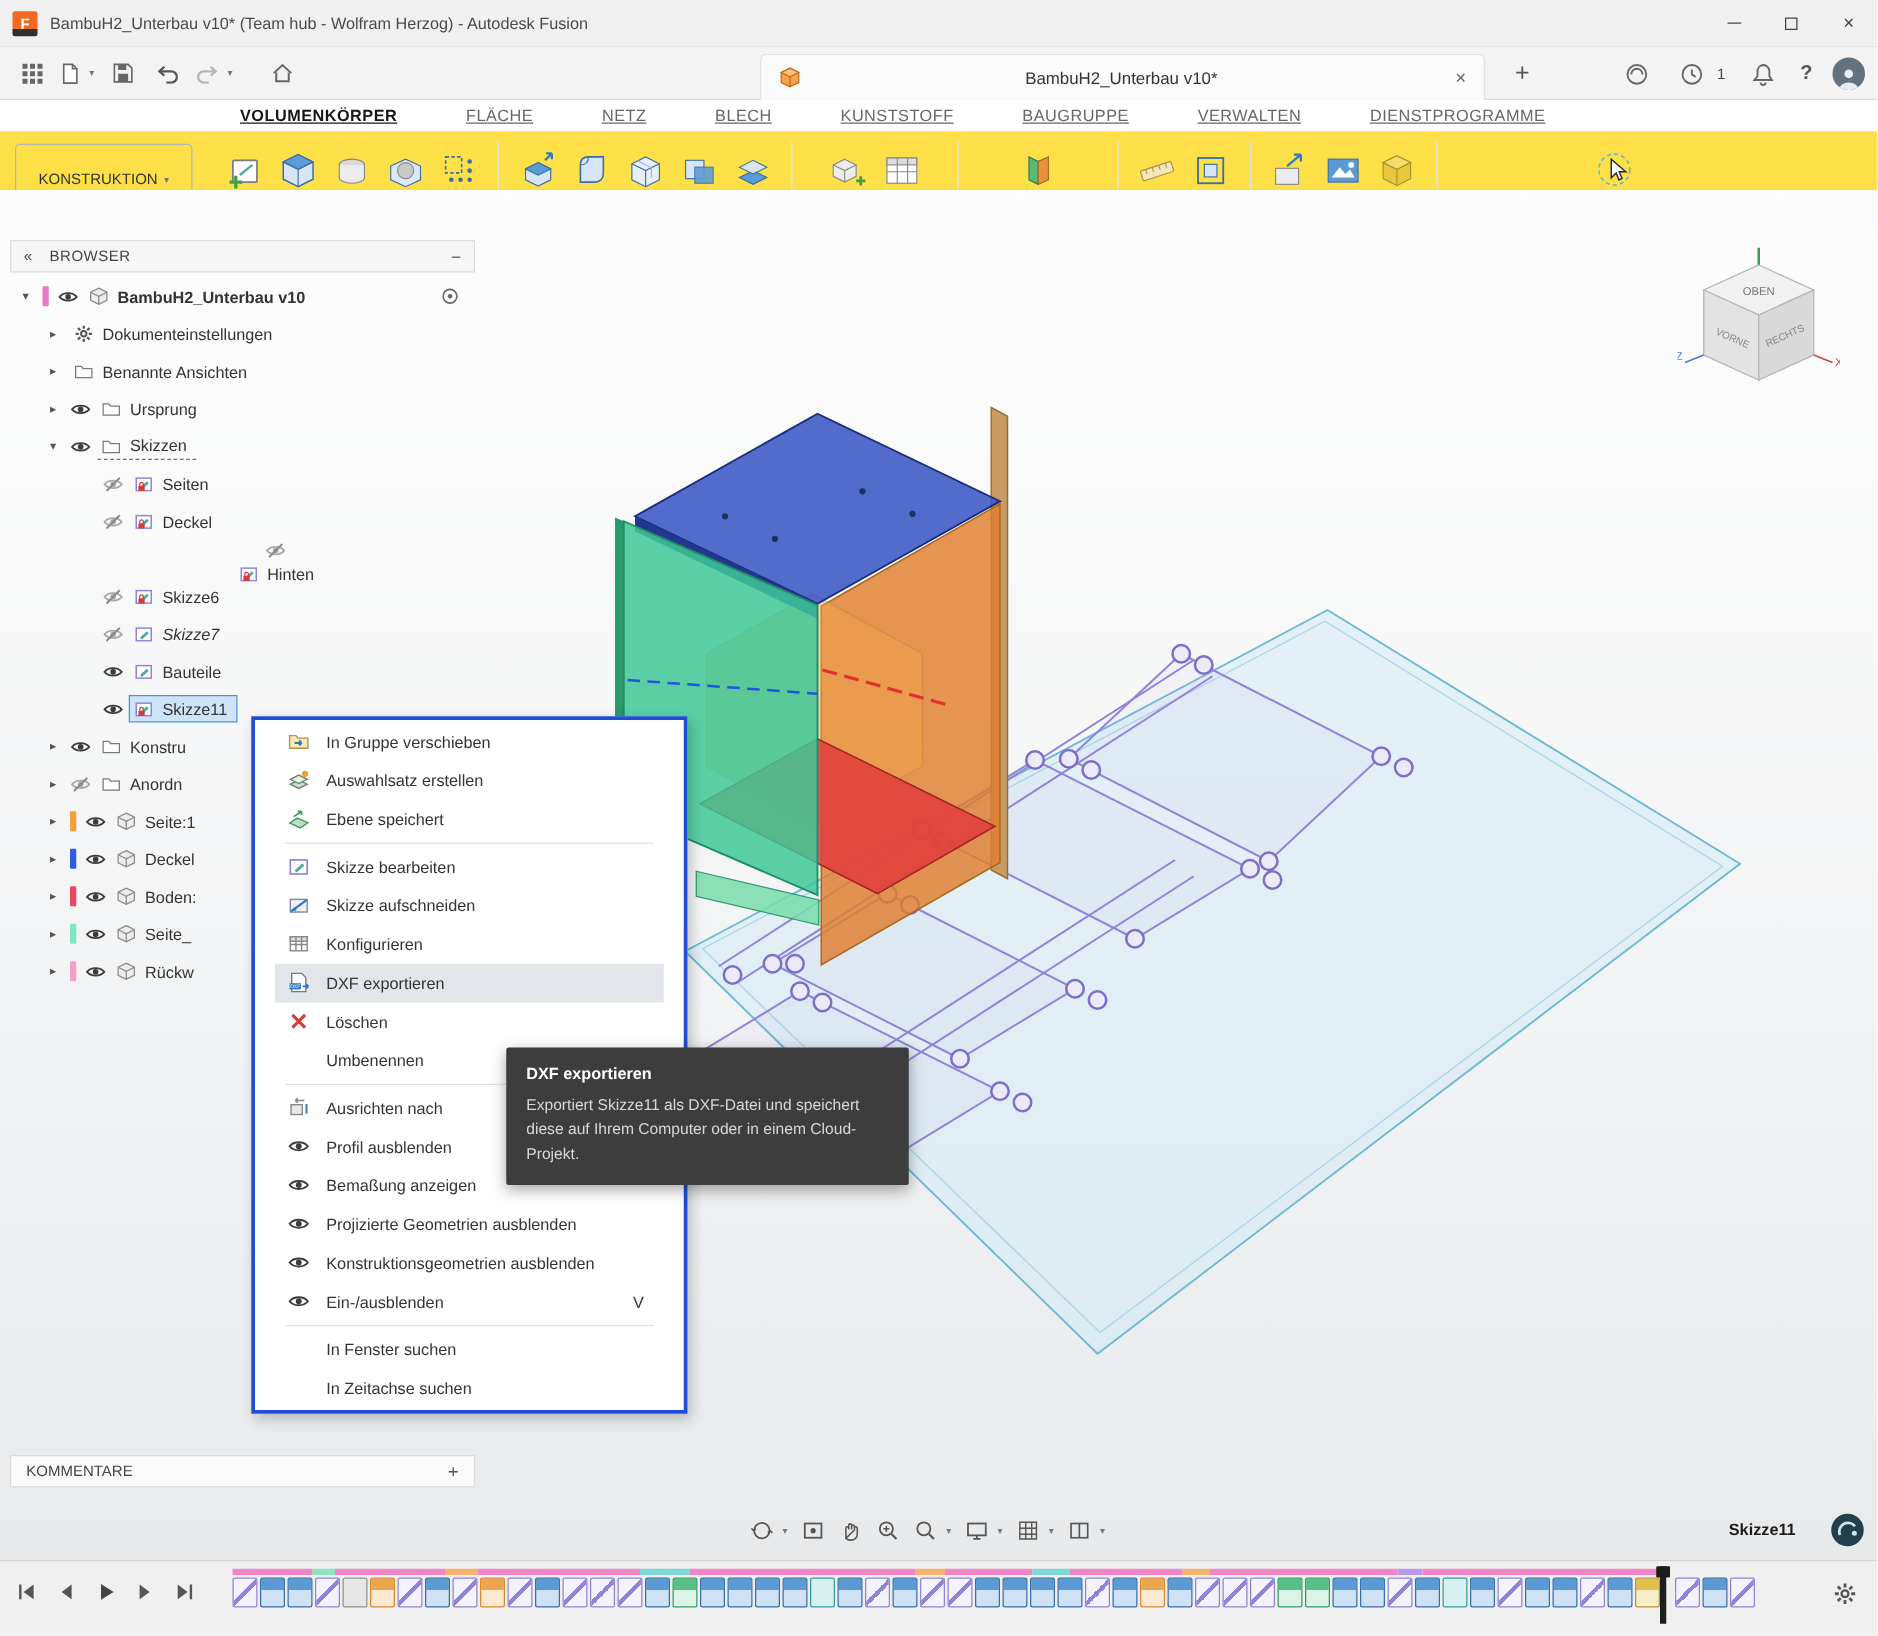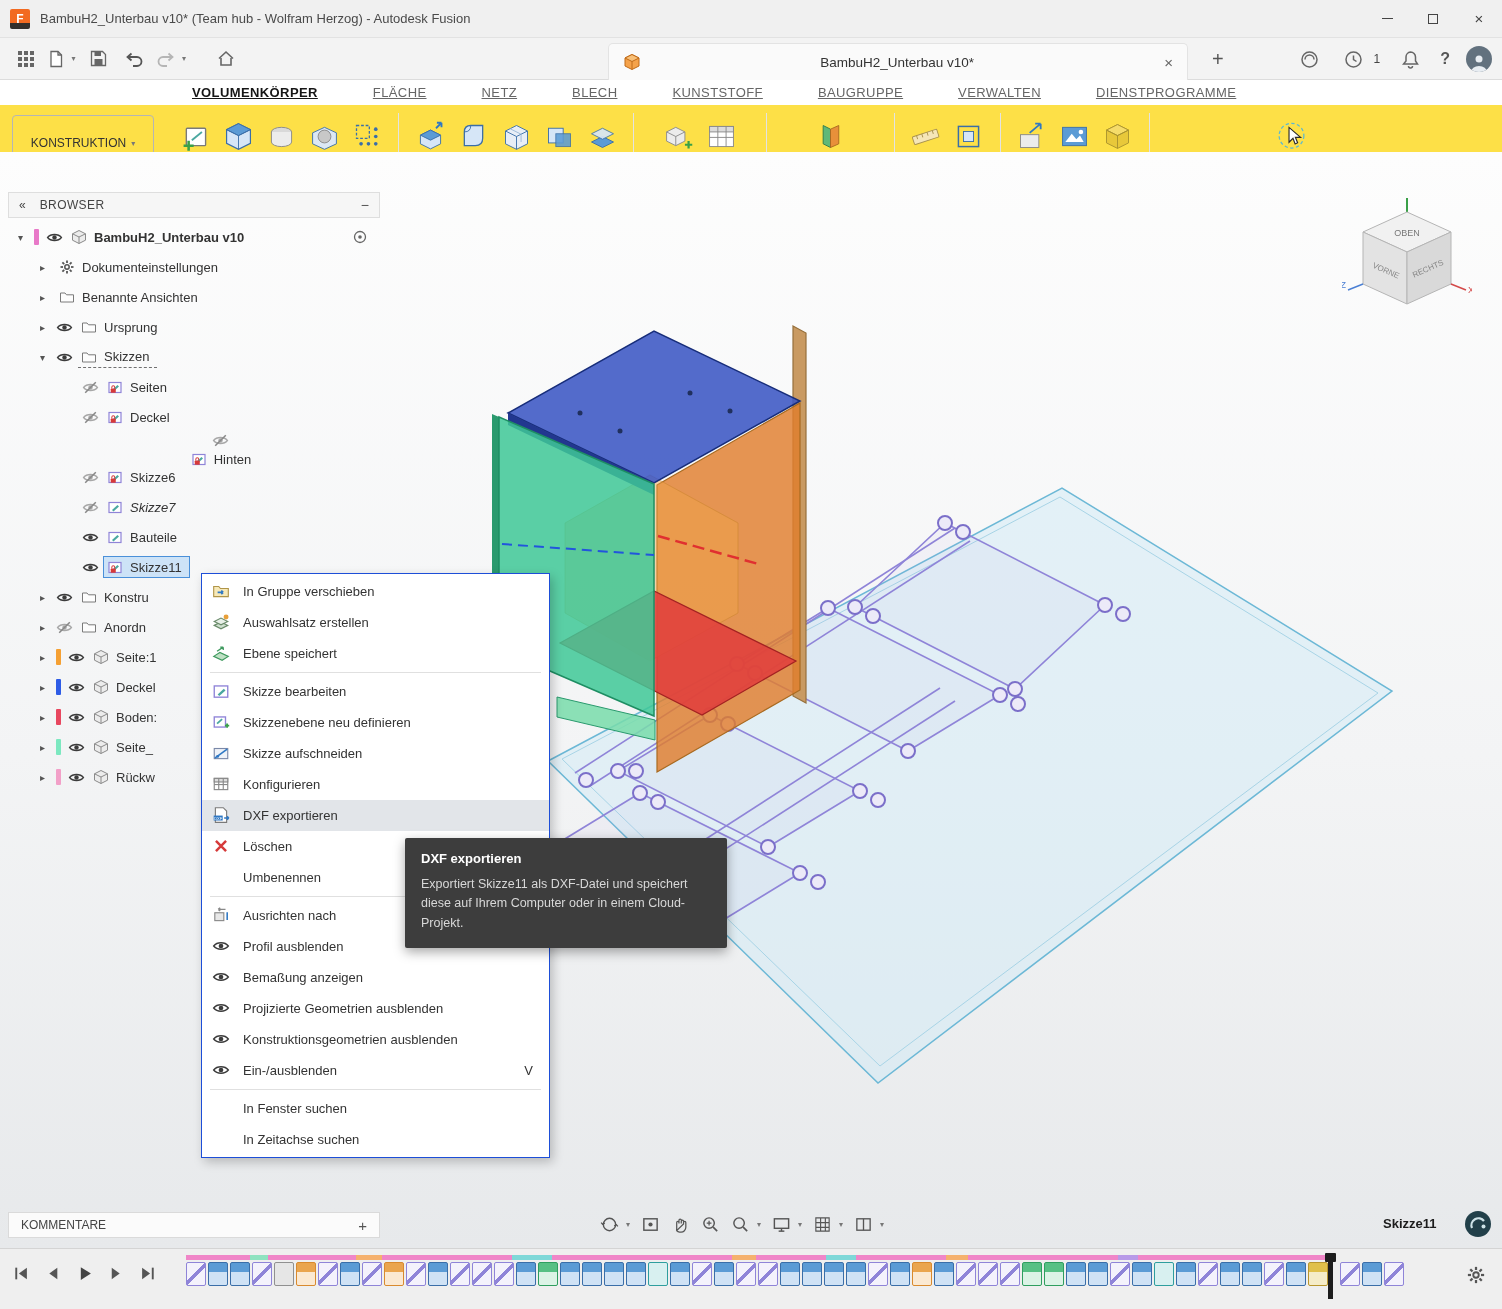--- a/index.html
+++ b/index.html
@@ -76,36 +76,36 @@
   .eyec svg { width:17px; height:17px; }
   .lwrap { display:flex; align-items:center; gap:7px; padding:2px 7px 2px 3px; }
   .lwrap.sel { background:#cde3f7; outline:1.5px solid #4a90d9; }
   .lwrap.dashed { border-bottom:1.5px dashed #707070; }
   .tlab { font-size:13px; color:#333; white-space:nowrap; }
   .rootlab { font-weight:bold; }
   .target { margin-left:auto; margin-right:12px; }
 
   
   .ctx { position:absolute; left:201px; top:573px; width:349px; background:#fff;
-    border:1px solid #1d4ed8; box-shadow:3px 4px 10px rgba(0,0,0,.22); padding:2px 0; z-index:30; }
+    border:3px solid #1d4ed8; box-shadow:3px 4px 10px rgba(0,0,0,.22); padding:2px 16px; z-index:30; }
   .ctx-item { height:31px; display:flex; align-items:center; padding:0 16px 0 10px; font-size:13px; color:#333; }
   .ctx-item.hl { background:#e2e5e9; }
   .ctx-item .mi { width:20px; height:20px; margin-right:11px; flex:none; }
   .ctx-item .mi svg { width:18px; height:18px; }
   .ctx-sep { height:1px; background:#e0e0e0; margin:3px 8px; }
   .sc { margin-left:auto; color:#333; }
 
   
   .tip { position:absolute; left:405px; top:838px; width:322px; background:#3d3d3d; color:#fff;
     padding:13px 16px 15px 16px; z-index:40; border-radius:2px; box-shadow:0 4px 12px rgba(0,0,0,.35); }
   .tip h4 { margin:0 0 9px 0; font-size:13px; }
   .tip p { margin:0; font-size:12.5px; color:#d8d8d8; line-height:1.55; }
 
   
-  .comments { position:absolute; left:8px; top:1212px; width:372px; height:26px; background:#fbfbfb;
+  .comments { position:absolute; left:8px; top:1164px; width:372px; height:26px; background:#fbfbfb;
     border:1px solid #dadada; display:flex; align-items:center; padding:0 12px; font-size:12px; color:#444; z-index:10; }
   .comments .plus { margin-left:auto; font-size:15px; color:#555; }
   .nav { position:absolute; left:600px; top:1209px; height:30px; display:flex; align-items:center; gap:11px; z-index:10; }
   .nbtn { display:flex; align-items:center; gap:2px; color:#555; }
   .nbtn svg { width:19px; height:19px; }
   .sklabel { position:absolute; left:1383px; top:1216px; font-size:13px; font-weight:bold; color:#1c1c1c; z-index:10; }
   .assist { position:absolute; left:1464px; top:1210px; z-index:10; }
 
   
   .timeline { position:absolute; left:0; top:1248px; width:1502px; height:61px; background:#efefef; border-top:1px solid #d4d4d4; }
@@ -995,28 +995,20 @@
       <span class="ic mi">
         <svg class="si" viewBox="0 0 16 16">
           <use href="#sym-sketch"></use>
         </svg>
       </span>
       <span>Skizze bearbeiten</span>
     </div>
     <div class="ctx-item">
       <span class="ic mi">
         <svg class="si" viewBox="0 0 16 16">
-          <use href="#sym-redef"></use>
-        </svg>
-      </span>
-      <span>Skizzenebene neu definieren</span>
-    </div>
-    <div class="ctx-item">
-      <span class="ic mi">
-        <svg class="si" viewBox="0 0 16 16">
           <use href="#sym-slice"></use>
         </svg>
       </span>
       <span>Skizze aufschneiden</span>
     </div>
     <div class="ctx-item">
       <span class="ic mi">
         <svg class="si" viewBox="0 0 16 16">
           <use href="#sym-config"></use>
         </svg>

